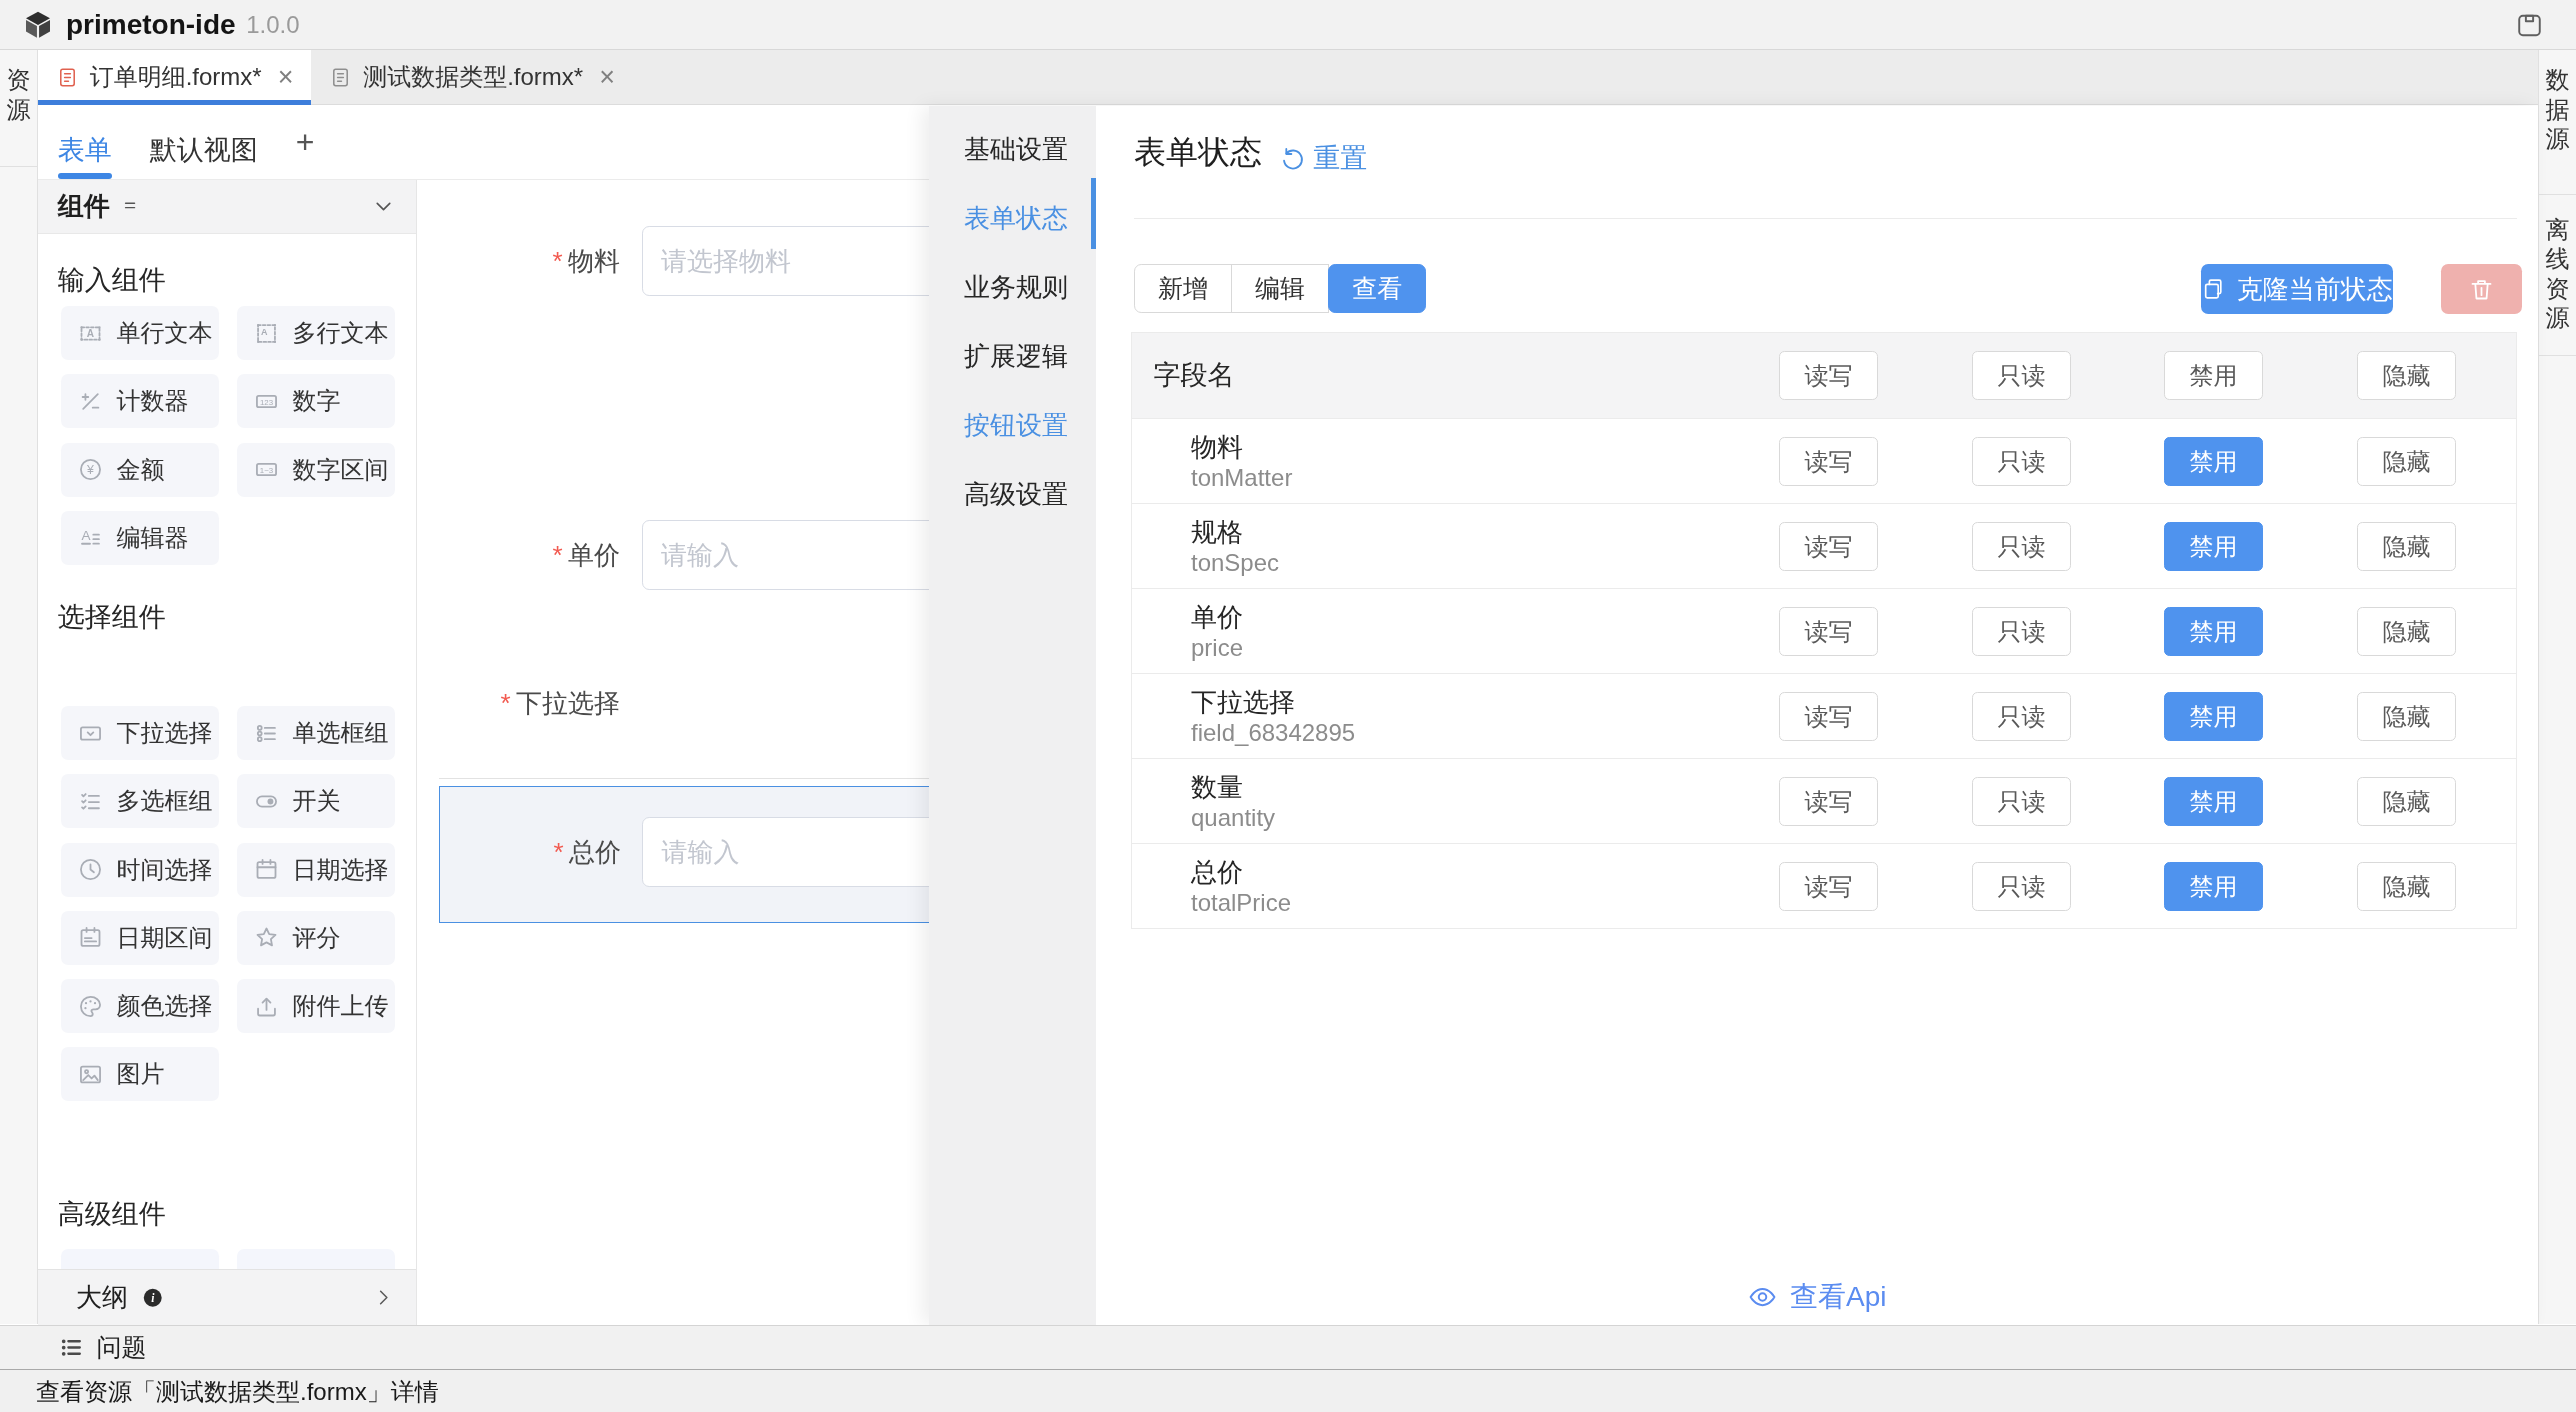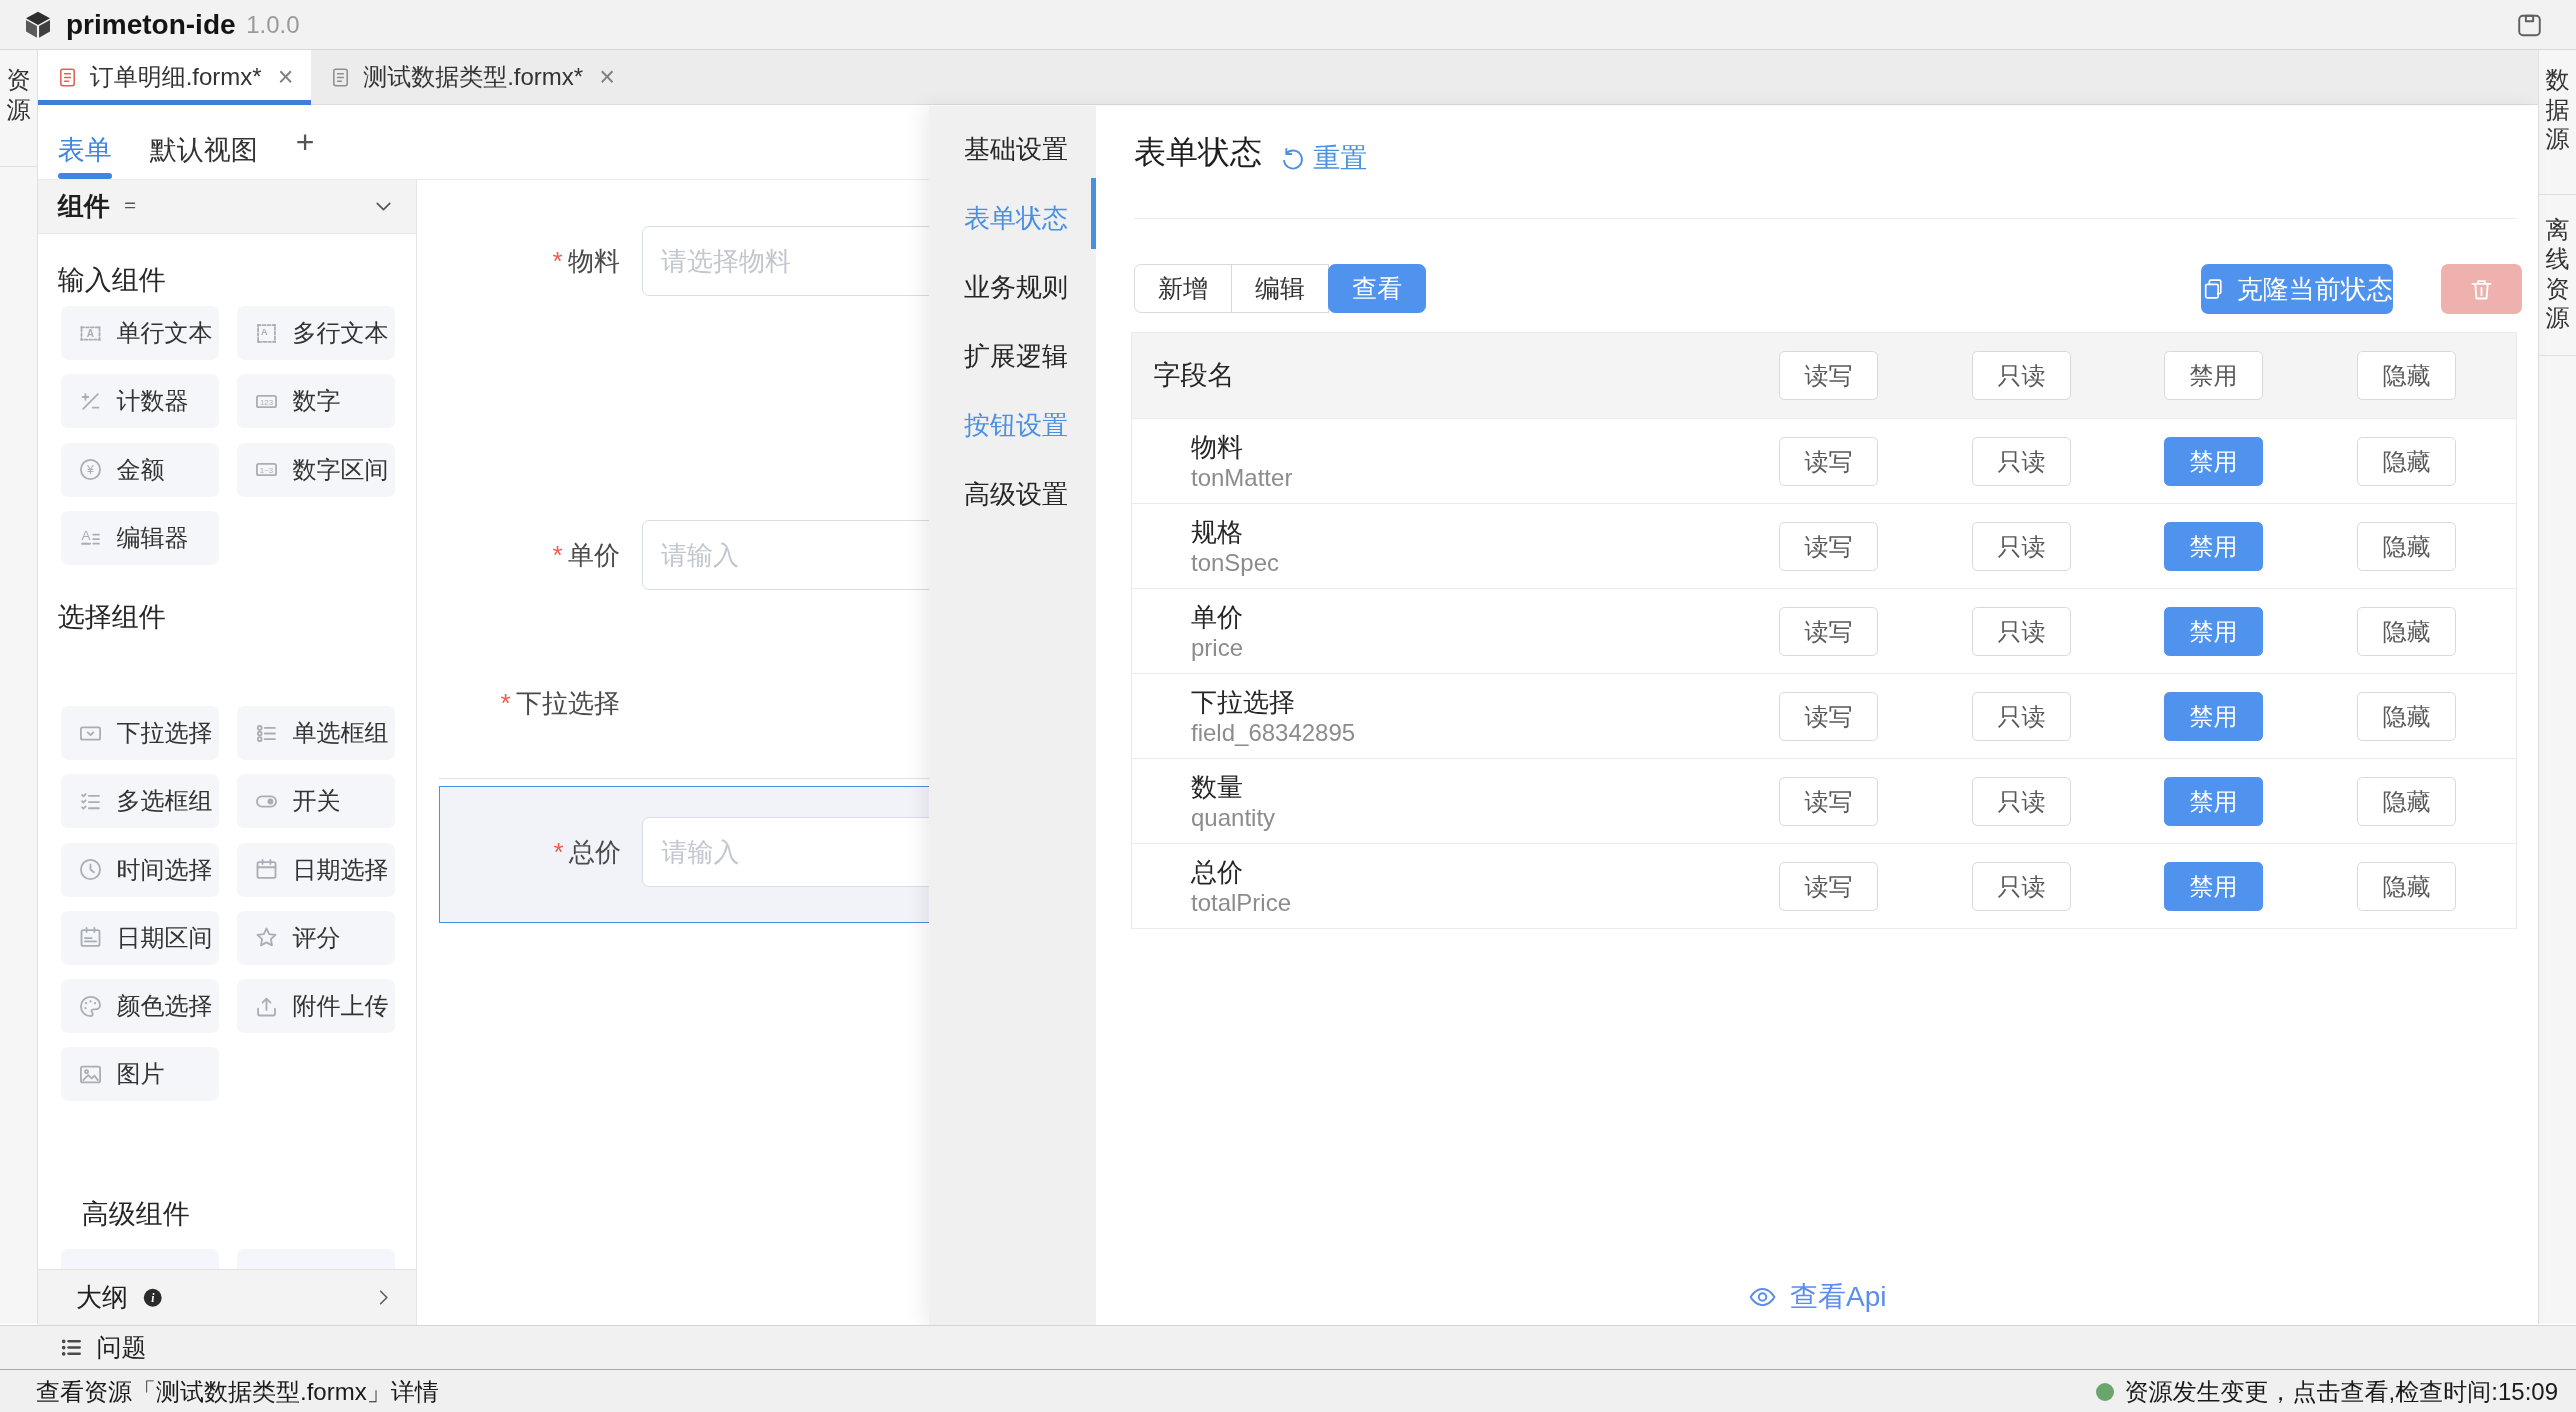--- a/index.html
+++ b/index.html
@@ -361,21 +361,21 @@
           <span class="cicon">
             <svg viewBox="0 0 24 24" width="100%" height="100%" fill="none" stroke="currentColor" stroke-width="1.6" stroke-linecap="round" stroke-linejoin="round">
               <rect x="3.5" y="5" width="17" height="14" rx="1.5"></rect>
               <circle cx="8.5" cy="9.5" r="1.4"></circle>
               <path d="M5.5 17l4.5-4.5 3 3 2.5-2.5 3 4"></path>
             </svg>
           </span>
           <span>图片</span>
         </div>
       </div>
-      <div class="sec-title" style="top: 961px; margin-left: 24px;">高级组件</div>
+      <div class="sec-title" style="top: 961px;">高级组件</div>
       <div class="comp-grid" style="top: 1014px;">
         <div class="comp-btn ghost"></div>
         <div class="comp-btn ghost"></div>
       </div>
     </div>
   <div id="outlinebar">
     <span class="ol-label">大纲</span>
     <span class="ol-info">
         <svg viewBox="0 0 24 24" width="100%" height="100%">
           <circle cx="12" cy="12" r="10" fill="#2b2b2b"></circle>
@@ -530,18 +530,14 @@
         <circle cx="4.5" cy="12" r="1" fill="currentColor"></circle>
         <circle cx="4.5" cy="18" r="1" fill="currentColor"></circle>
         <path d="M9 6h11M9 12h11M9 18h11" stroke-width="2.2"></path>
       </svg>
     </span>
   <span class="ptext">问题</span>
 </div>
 
 <div id="statusbar">
   <span class="s-left">查看资源「测试数据类型.formx」详情</span>
-  <span class="s-right">
-    <span class="gdot"></span>
-    <span class="s-rtext">资源发生变更，点击查看,检查时间:15:09</span>
-  </span>
 </div>
 
 
 </body></html>

